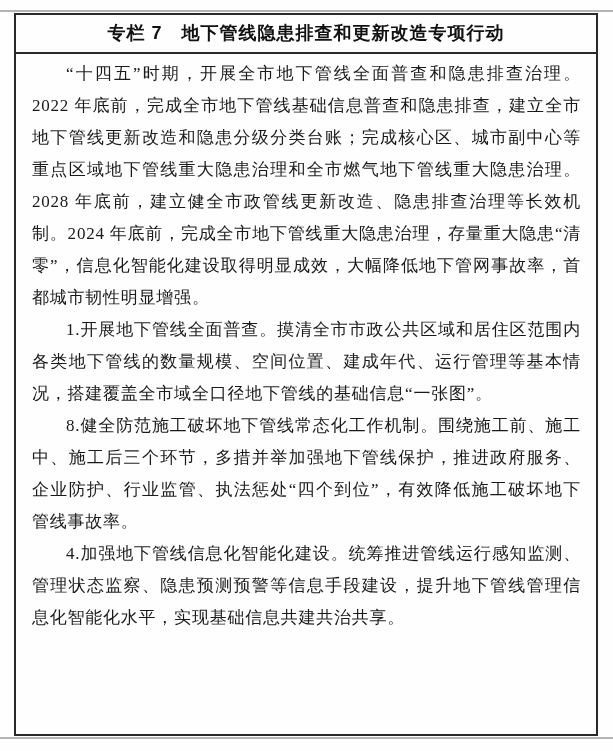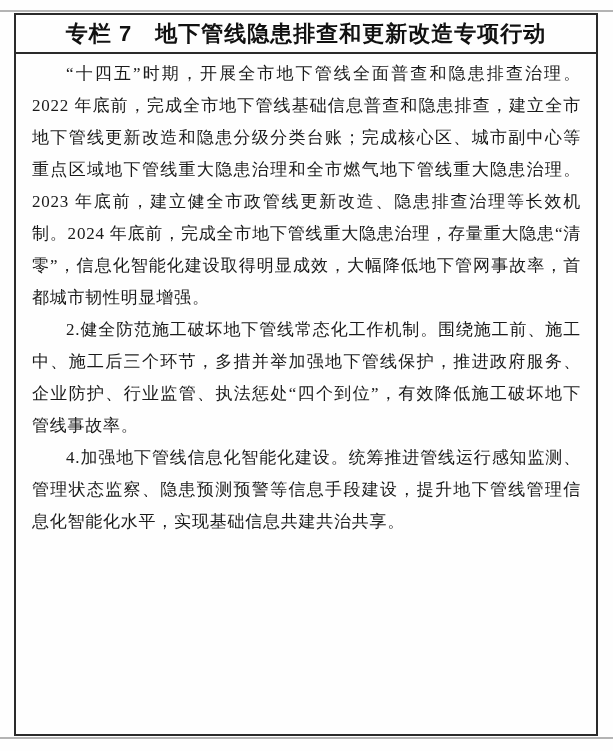--- a/index.html
+++ b/index.html
@@ -34,21 +34,21 @@
     box-sizing: border-box;
     background: #fefefe;
   }
   .panel-title {
     height: 37px;
     line-height: 37px;
     border-bottom: 2px solid #2a2a2a;
     text-align: center;
     font-family: "Liberation Sans", "DejaVu Sans", sans-serif;
     font-weight: bold;
-    font-size: 22px;
+    font-size: 18px;
     letter-spacing: 1px;
     color: #111111;
     white-space: nowrap;
     overflow: hidden;
   }
   .panel-body {
     padding: 4px 15px 0 16px;
     color: #1a1a1a;
   }
   .panel-body p {
@@ -65,21 +65,22 @@
 <body>
 
 <div class="page">
 
   <div class="rule rule-top"></div>
 
   <div class="panel">
     <div class="panel-title">专栏 7　地下管线隐患排查和更新改造专项行动</div>
 
     <div class="panel-body">
-      <p>“十四五”时期，开展全市地下管线全面普查和隐患排查治理。2022 年底前，完成全市地下管线基础信息普查和隐患排查，建立全市地下管线更新改造和隐患分级分类台账；完成核心区、城市副中心等重点区域地下管线重大隐患治理和全市燃气地下管线重大隐患治理。2023 年底前，建立健全市政管线更新改造、隐患排查治理等长效机制。2024 年底前，完成全市地下管线重大隐患治理，存量重大隐患“清零”，信息化智能化建设取得明显成效，大幅降低地下管网事故率，首都城市韧性明显增强。</p>
-      <p>2.健全防范施工破坏地下管线常态化工作机制。围绕施工前、施工中、施工后三个环节，多措并举加强地下管线保护，推进政府服务、企业防护、行业监管、执法惩处“四个到位”，有效降低施工破坏地下管线事故率。</p>
+      <p>“十四五”时期，开展全市地下管线全面普查和隐患排查治理。2022 年底前，完成全市地下管线基础信息普查和隐患排查，建立全市地下管线更新改造和隐患分级分类台账；完成核心区、城市副中心等重点区域地下管线重大隐患治理和全市燃气地下管线重大隐患治理。2028 年底前，建立健全市政管线更新改造、隐患排查治理等长效机制。2024 年底前，完成全市地下管线重大隐患治理，存量重大隐患“清零”，信息化智能化建设取得明显成效，大幅降低地下管网事故率，首都城市韧性明显增强。</p>
+      <p>1.开展地下管线全面普查。摸清全市市政公共区域和居住区范围内各类地下管线的数量规模、空间位置、建成年代、运行管理等基本情况，搭建覆盖全市域全口径地下管线的基础信息“一张图”。</p>
+      <p>8.健全防范施工破坏地下管线常态化工作机制。围绕施工前、施工中、施工后三个环节，多措并举加强地下管线保护，推进政府服务、企业防护、行业监管、执法惩处“四个到位”，有效降低施工破坏地下管线事故率。</p>
       <p>4.加强地下管线信息化智能化建设。统筹推进管线运行感知监测、管理状态监察、隐患预测预警等信息手段建设，提升地下管线管理信息化智能化水平，实现基础信息共建共治共享。</p>
     </div>
   </div>
 
   <div class="rule rule-bottom"></div>
 
 </div>
 
 </body></html>

